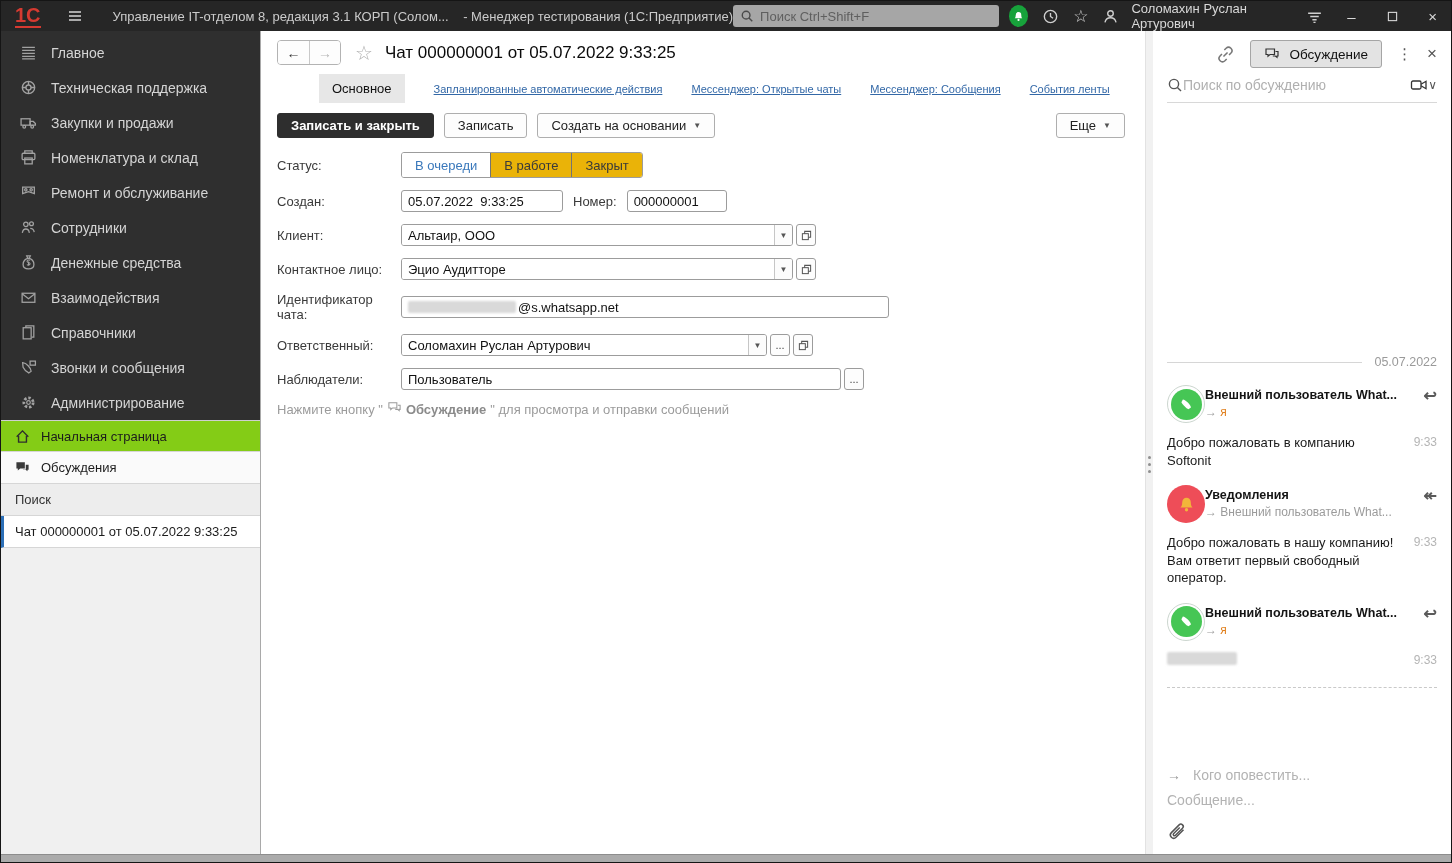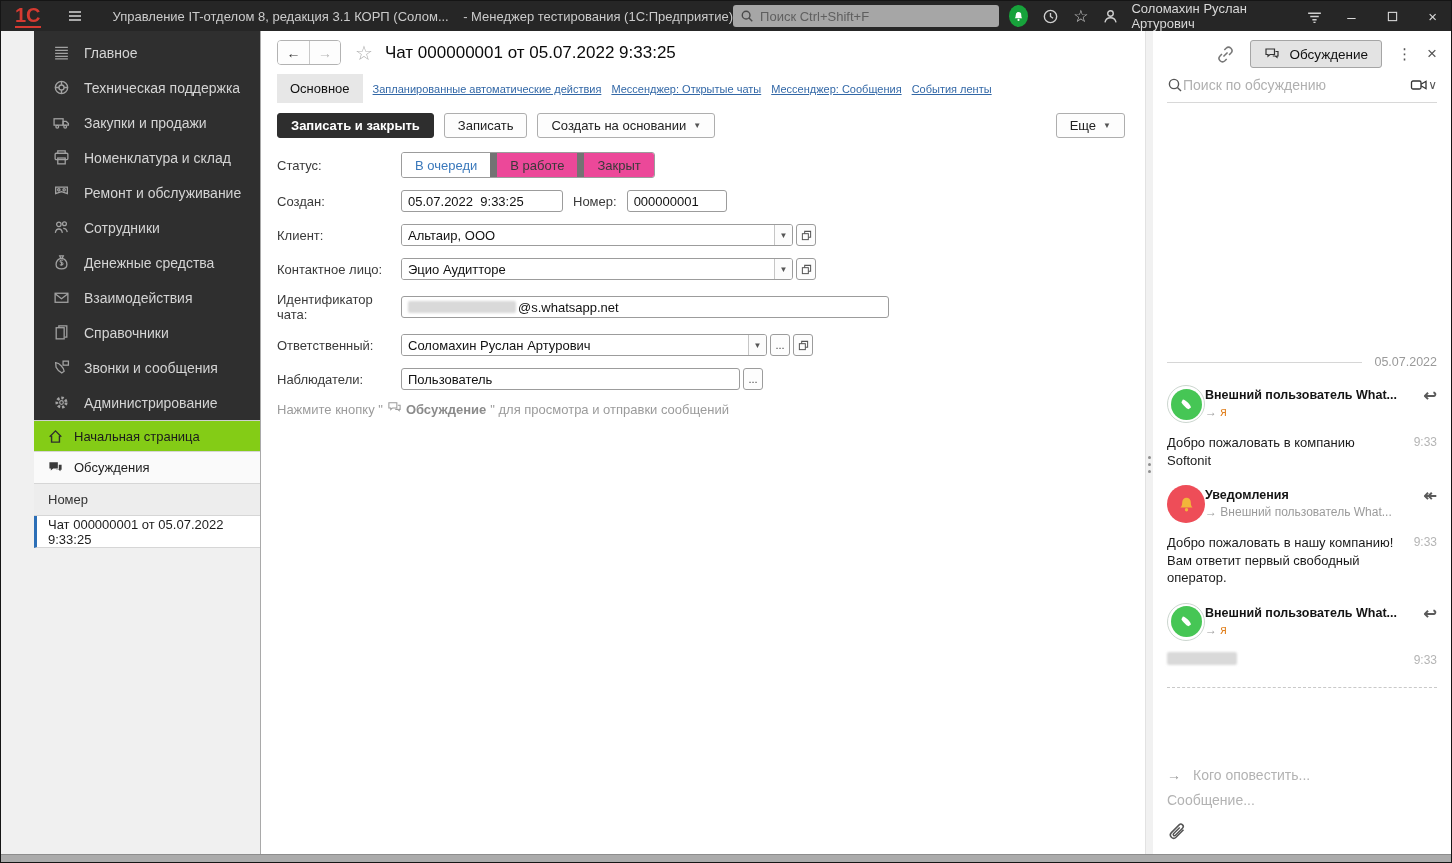--- a/index.html
+++ b/index.html
@@ -23,55 +23,55 @@
   .tb-search { margin-left:auto; width:300px; height:22px; background:#a6a6a6; border-radius:3px; display:flex; align-items:center; gap:6px; padding:0 7px; }
   .tb-search input { flex:1; border:none; background:transparent; outline:none; font-size:13px; color:#333; font-family:inherit; }
   .tb-search input::placeholder { color:#5f5f5f; }
   .tb-bell { margin-left:10px; width:22px; height:22px; border-radius:50%; background:#17a23b; display:flex; align-items:center; justify-content:center; }
   .tb-ic { margin-left:14px; display:flex; align-items:center; color:#cfcfcf; }
   .tb-user { margin-left:12px; font-size:13px; color:#d8d8d8; }
   .tb-win { margin-left:16px; width:28px; text-align:center; font-size:15px; color:#d8d8d8; }
   .tb-star { font-size:17px; }
 
   
-  .sidebar { position:absolute; left:0; top:30px; width:260px; bottom:8px; background:#f0f0f0; border-right:1px solid #a9a9a9;padding-left:33px; }
+  .sidebar { position:absolute; left:0; top:30px; width:260px; bottom:8px; background:#f0f0f0; border-right:1px solid #a9a9a9; }
   .side-dark { background:#2f2f2f; padding-top:4px; }
   .side-item { display:flex; align-items:center; height:35px; padding-left:18px; gap:14px; color:#d4d4d4; font-size:14px; cursor:default; }
   .side-ico { width:18px; display:flex; justify-content:center; }
   .side-ico svg { stroke:#a2a2a2; }
   .side-light .row { display:flex; align-items:center; height:32px; padding-left:14px; gap:11px; font-size:13px; color:#1c1c1c; border-bottom:1px solid #d6d6d6; background:#fafafa; }
   .row.home { background:#84cc16; border-top:1px solid #cfcfcf; }
   .row.chats-hdr { background:#ededed; color:#333; }
   .row.chat-sel { background:#fff; border-left:3px solid #2c6fb7; padding-left:11px; }
   .dark-ico svg { stroke:#2e2e2e; }
 
   
   .main { position:absolute; left:260px; top:30px; width:884px; bottom:8px; background:#fff; overflow:hidden; }
   .m-head { display:flex; align-items:center; padding:9px 16px 5px; }
   .navbtns { display:inline-flex; border:1px solid #b3b3b3; border-radius:4px; overflow:hidden; background:#fdfdfd; }
   .navbtns .nb { width:31px; height:23px; display:flex; align-items:center; justify-content:center; font-size:14px; color:#333; background:#fdfdfd; border:none; }
   .navbtns .nb + .nb { border-left:1px solid #c9c9c9; color:#b8b8b8; }
   .m-star { font-size:20px; color:#b0b0b0; margin:0 12px 0 14px; }
   .m-title { font-size:17px; color:#0a0a0a; }
 
-  .tabs { display:flex; align-items:center; gap:10px; padding:4px 16px 0; }
+  .tabs { display:flex; align-items:center; gap:29px; padding:4px 16px 0;margin-left:42px; }
   .tab-active { background:#e7e7e7; padding:7px 13px; font-size:13px; color:#111; }
   .tab-link { color:#3368a7; text-decoration:underline; font-size:11px; cursor:pointer; }
 
   .btnrow { display:flex; align-items:center; gap:10px; padding:10px 16px 6px; }
   .btn { height:25px; padding:0 13px; background:#fdfdfd; border:1px solid #aeaeae; border-radius:3px; font-size:13px; color:#222; display:inline-flex; align-items:center; gap:7px; font-family:inherit; }
   .btn-primary { background:#2e2e2e; border-color:#2e2e2e; color:#fff; font-weight:bold; }
   .btn-more { margin-left:auto; margin-right:4px; }
   .caret { font-size:8px; color:#555; }
 
   .form { padding:8px 16px 0; }
   .frow { display:flex; align-items:center; margin-bottom:12px; }
   .flabel { width:124px; flex:none; font-size:13px; color:#3a3a3a; }
   .seg { display:inline-flex; border:1px solid #9c9c9c; border-radius:3px; overflow:hidden; }
-  .seg .sg { height:24px; padding:0 13px; font-size:13px; background:#ec4899; color:#3a3a3a; border:none; border-left:7px solid #737373; font-family:inherit; }
+  .seg .sg { height:24px; padding:0 13px; font-size:13px; background:#eab308; color:#3a3a3a; border:none; border-left:1px solid #737373; font-family:inherit; }
   .seg .sg:first-child { border-left:none; }
   .seg .sel { background:#fff; color:#3a78bb; }
   .inp { height:22px; border:1px solid #9c9c9c; border-radius:3px; font-size:13px; padding:0 6px; color:#111; background:#fff; font-family:inherit; outline:none; }
   .grp { display:inline-flex; align-items:stretch; height:22px; border:1px solid #9c9c9c; border-radius:3px; background:#fff; overflow:hidden; }
   .grp input { border:none; outline:none; font-size:13px; padding:0 6px; font-family:inherit; color:#111; flex:1; }
   .dd { width:18px; display:flex; align-items:center; justify-content:center; border-left:1px solid #c6c6c6; color:#555; font-size:8px; background:#fcfcfc; }
   .sq { width:20px; height:22px; margin-left:3px; border:1px solid #9c9c9c; border-radius:3px; background:#fdfdfd; display:inline-flex; align-items:center; justify-content:center; font-size:11px; color:#444; }
   .numlab { margin:0 10px 0 10px; color:#3a3a3a; }
   .redact { display:inline-block; background:#d9d9d9; border-radius:2px; filter:blur(1.2px); }
   .hint { margin-top:8px; color:#9b9b9b; font-size:13px; display:flex; align-items:center; gap:4px; padding-left:0; }
@@ -301,21 +301,21 @@
       <div class="row">
         <span>
             <svg width="15" height="15" viewBox="0 0 16 16" fill="#3a3a3a">
               <path d="M1.5 2.5h9v6.5H5.5L3 11.3V9H1.5z"></path>
               <path d="M11.5 5h3v5.5h-1.2V12l-2-1.5H8.5V10h3z"></path>
             </svg>
           </span>
         <span>Обсуждения</span>
       </div>
       <div class="row chats-hdr">
-        <span>Номер</span>
+        <span>Поиск</span>
       </div>
       <div class="row chat-sel">
         <span>Чат 000000001 от 05.07.2022 9:33:25</span>
       </div>
     </div>
   </div>
 
   <div class="main">
     <div class="m-head">
       <span class="navbtns">
@@ -410,21 +410,21 @@
         <span class="sq">
             <svg width="11" height="11" viewBox="0 0 12 12" fill="none" stroke="#555" stroke-width="1.1">
               <rect x="1.5" y="4" width="6.5" height="6.5"></rect>
               <path d="M4 4V1.5h6.5V8H8"></path>
             </svg>
           </span>
       </div>
 
       <div class="frow">
         <span class="flabel">Наблюдатели:</span>
-        <input class="inp" style="width: 339px;" value="Пользователь">
+        <input class="inp" style="width: 440px;" value="Пользователь">
         <span class="sq">...</span>
       </div>
 
       <div class="hint">
         <span>Нажмите кнопку "</span>
         <span style="margin-top:-4px;">
             <svg width="15" height="15" viewBox="0 0 16 16" fill="none" stroke="#9b9b9b" stroke-width="1.1">
               <path d="M2 3h8.5v5.5H6L4 10.2V8.5H2z"></path>
               <path d="M11.5 5.5h2.5v4.5h-1v1.3L11.3 10H8.8"></path>
             </svg>

